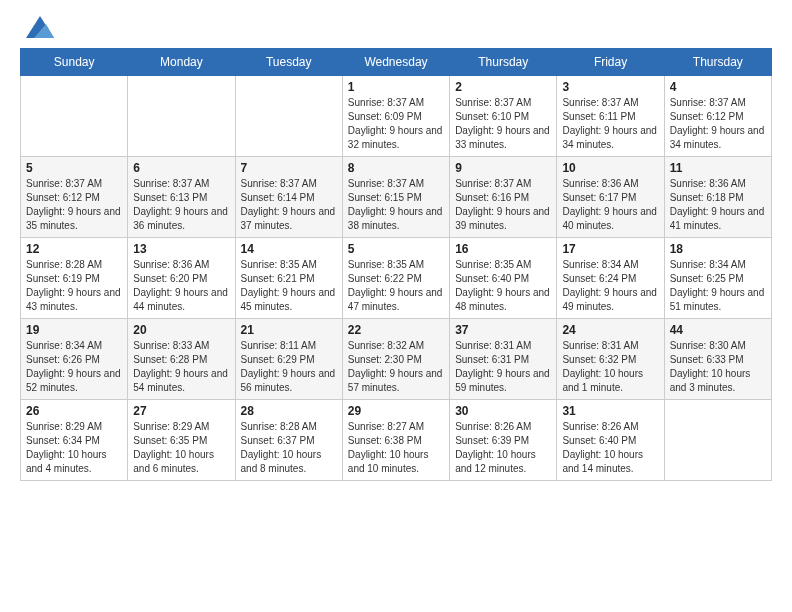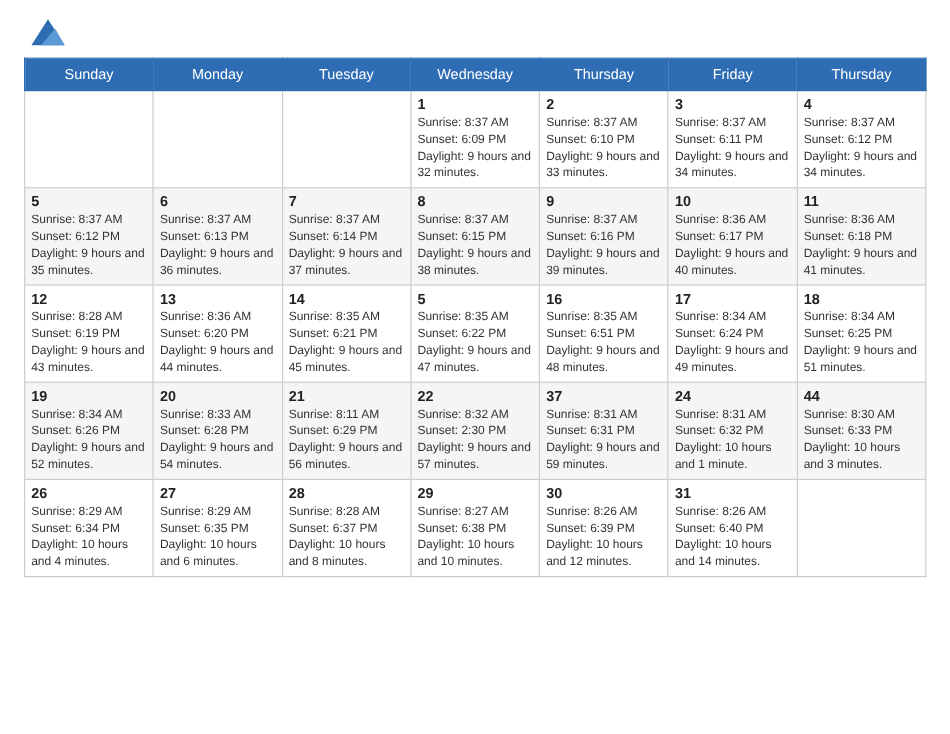--- a/index.html
+++ b/index.html
@@ -238,21 +238,21 @@
         <td>
           <div class="day-num">5</div>
           <div class="day-info">Sunrise: 8:35 AM
 Sunset: 6:22 PM
 Daylight: 9 hours
 and 47 minutes.</div>
         </td>
         <td>
           <div class="day-num">16</div>
           <div class="day-info">Sunrise: 8:35 AM
-Sunset: 6:51 PM
+Sunset: 6:40 PM
 Daylight: 9 hours
 and 48 minutes.</div>
         </td>
         <td>
           <div class="day-num">17</div>
           <div class="day-info">Sunrise: 8:34 AM
 Sunset: 6:24 PM
 Daylight: 9 hours
 and 49 minutes.</div>
         </td>

